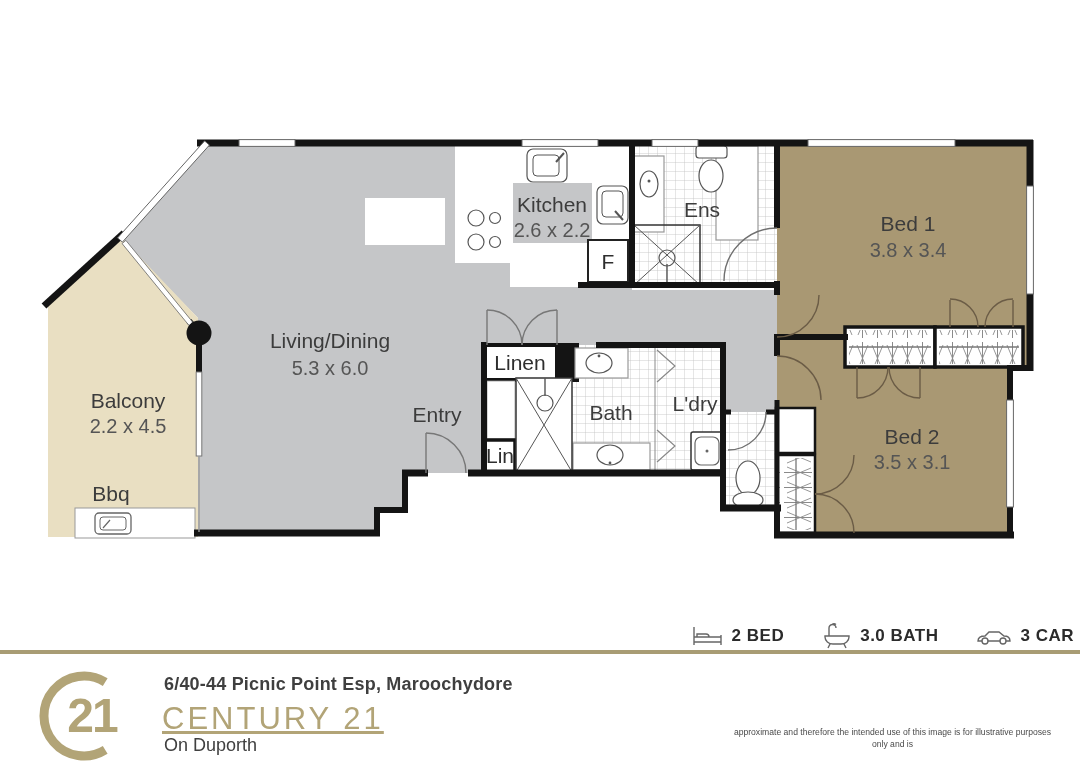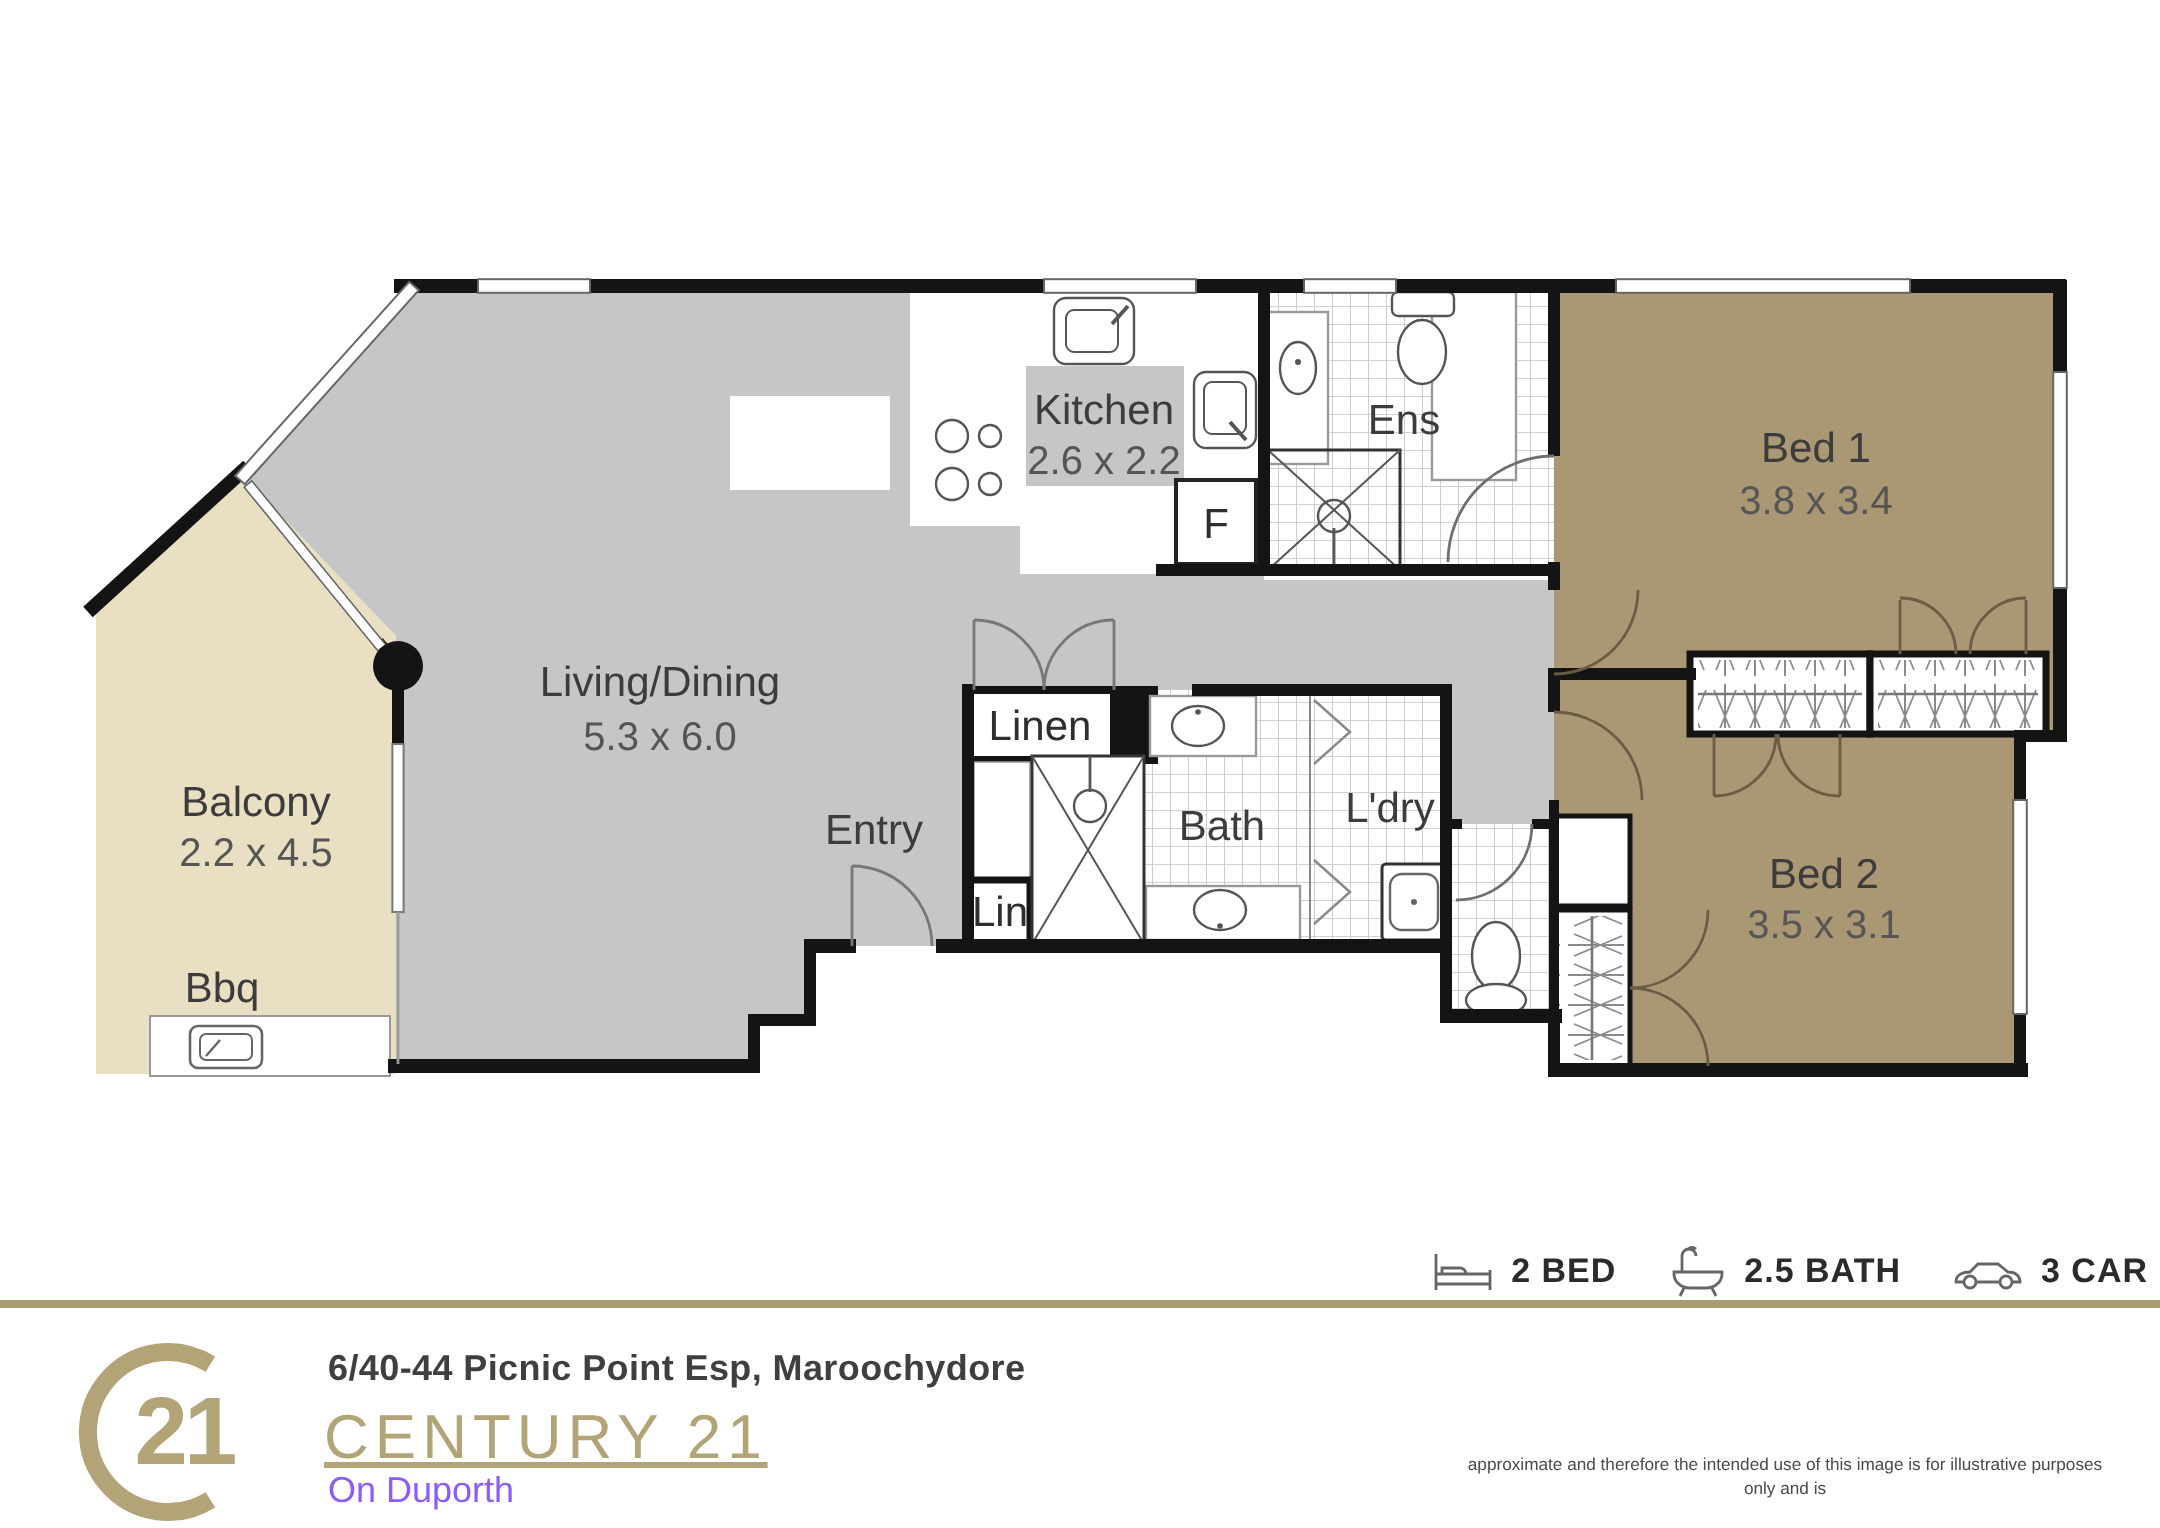--- a/index.html
+++ b/index.html
@@ -6,22 +6,22 @@
   #sheet{position:relative;width:1080px;height:764px;background:#fff;overflow:hidden;
          font-family:"Liberation Sans",sans-serif;}
   svg text{font-family:"Liberation Sans",sans-serif;}
   .room-name{fill:#3c3c3c;font-size:21px;}
   .room-dim{fill:#555555;font-size:20px;}
   .small-name{fill:#2e2e2e;font-size:21px;}
   #gold-line{position:absolute;left:0;top:650px;width:1080px;height:4px;background:#a89c74;}
   #logo{position:absolute;left:34px;top:664px;}
   #address{position:absolute;left:164px;top:674px;font-size:18px;font-weight:bold;color:#3f3f3f;letter-spacing:.2px;}
   #brand{position:absolute;left:162px;top:701px;font-size:31px;color:#b2a477;letter-spacing:3px;text-decoration:underline;}
-  #office{position:absolute;left:164px;top:735px;font-size:18px;color:#8b5cf6;}
-  #features{position:absolute;top:622px;right:6px;display:flex;align-items:center;gap:26px;}
+  #office{position:absolute;left:164px;top:735px;font-size:18px;color:#404040;}
+  #features{position:absolute;top:622px;right:6px;display:flex;align-items:center;gap:38px;}
   .feature{display:flex;align-items:center;gap:8px;}
   .feature-label{font-size:17px;font-weight:bold;color:#2b2b2b;letter-spacing:.5px;}
   #total-area{position:absolute;top:675px;right:32px;font-size:19px;color:#1e1e1e;letter-spacing:.4px;}
   #total-area b{font-weight:bold;}
   #total-area sup{font-size:11px;}
   #disclaimer{position:absolute;left:730px;top:727px;width:325px;text-align:center;
               font-size:8.6px;line-height:11.5px;color:#4a4a4a;}
 </style>
 </head>
 <body>
@@ -257,21 +257,21 @@
     <div class="feature">
       <svg width="32" height="26" viewBox="0 0 32 26">
         <path d="M2 4 v18 M2 14 h27 v8 M2 19 h27 M29 14 v-2 M5 14 v-3 h9 a3 3 0 0 1 3 3" fill="none" stroke="#666" stroke-width="1.4"></path>
       </svg>
       <span class="feature-label">2 BED</span>
     </div>
     <div class="feature">
       <svg width="30" height="28" viewBox="0 0 30 28">
         <path d="M3 14 h24 v1 a8 7 0 0 1 -8 7 h-8 a8 7 0 0 1 -8 -7 z M7 14 V6 a3.5 3.5 0 0 1 7 0 M10 2.5 a3 3 0 0 1 4 0 M8 22 l-2 4 M22 22 l2 4" fill="none" stroke="#666" stroke-width="1.4"></path>
       </svg>
-      <span class="feature-label">2.5 BATH</span>
+      <span class="feature-label">3.0 BATH</span>
     </div>
     <div class="feature">
       <svg width="36" height="24" viewBox="0 0 36 24">
         <path d="M2 17 c0,-4 4,-5 7,-5 l4,-4 h10 l5,4 c4,0 6,2 6,5 z" fill="none" stroke="#666" stroke-width="1.4"></path>
         <circle cx="9" cy="17" r="3" fill="#fff" stroke="#666" stroke-width="1.4"></circle>
         <circle cx="27" cy="17" r="3" fill="#fff" stroke="#666" stroke-width="1.4"></circle>
       </svg>
       <span class="feature-label">3 CAR</span>
     </div>
   </div>

